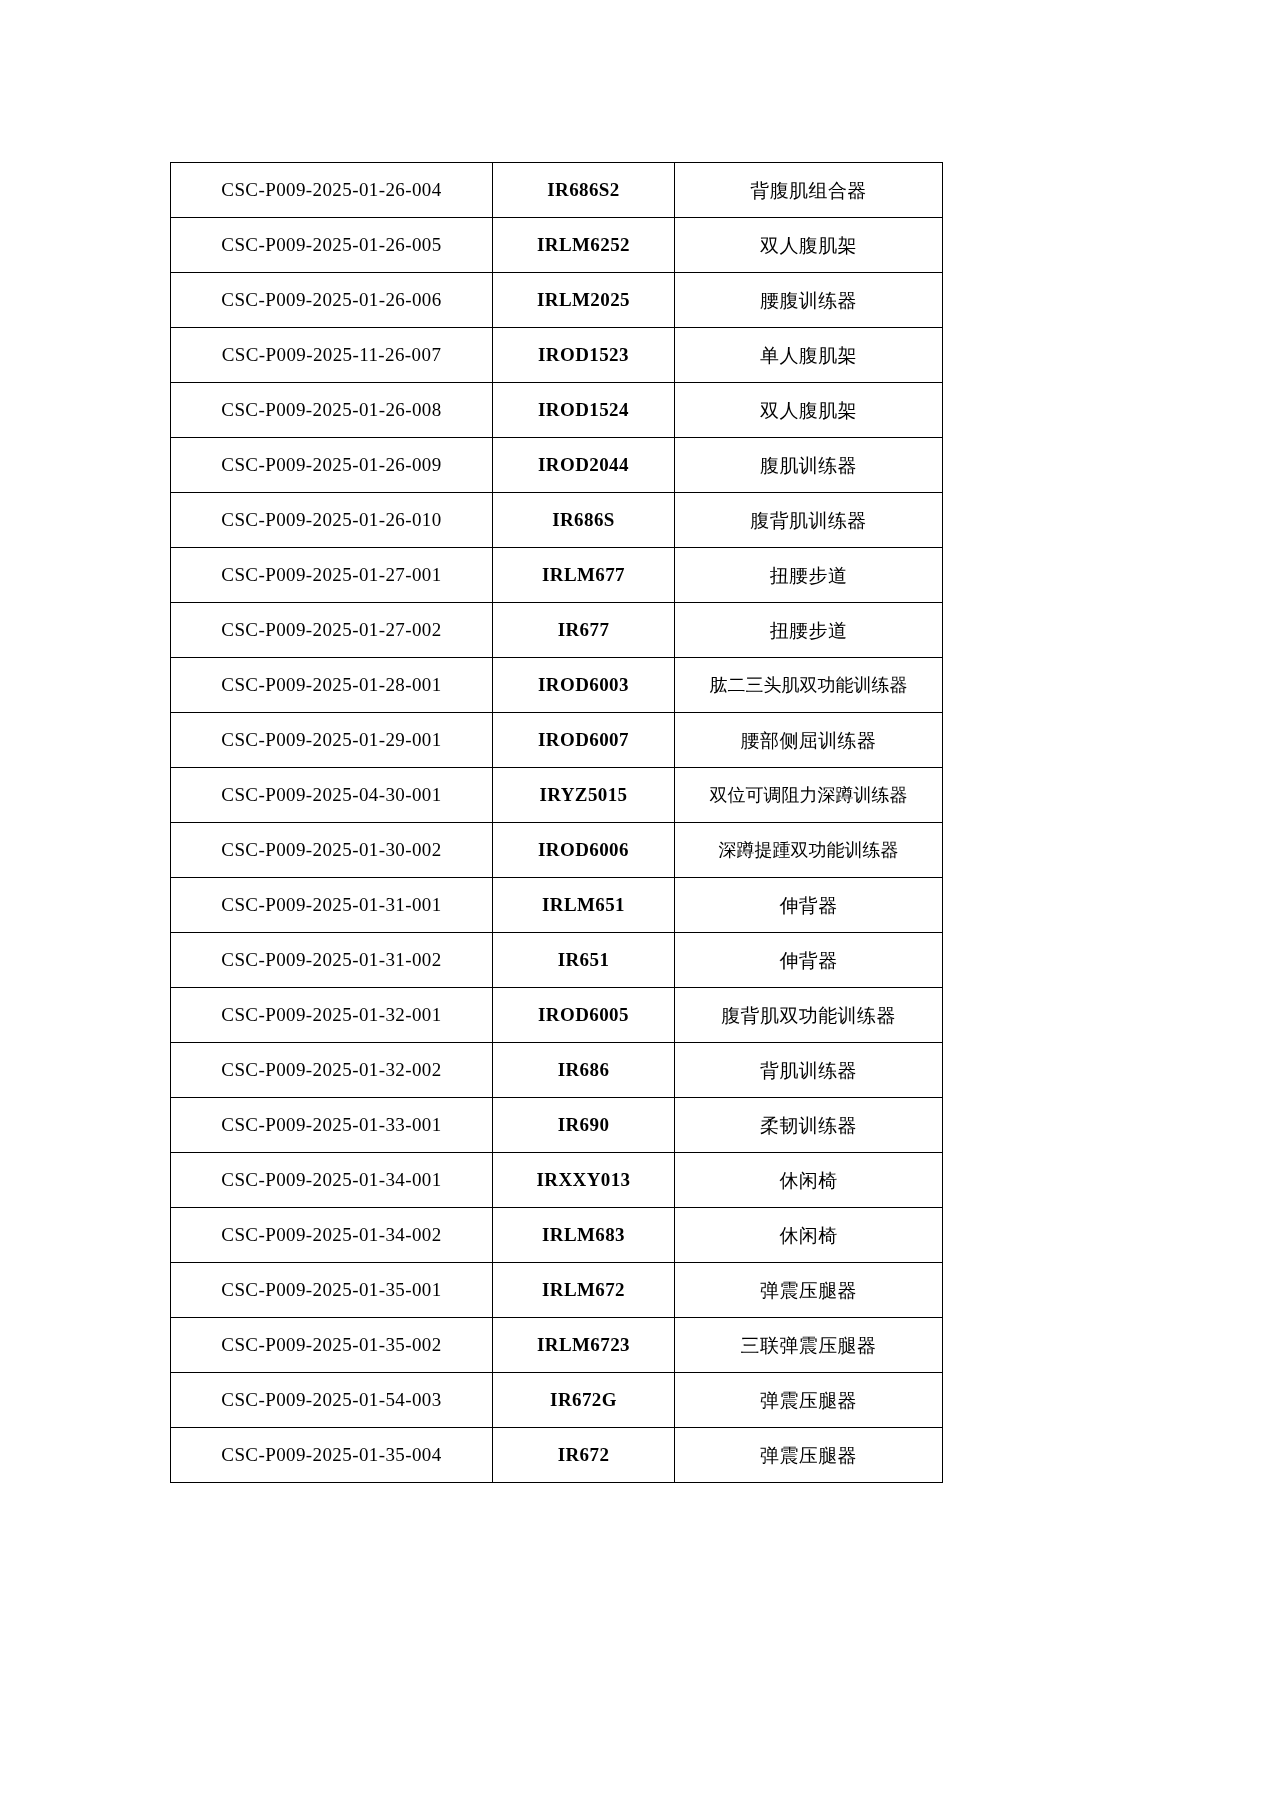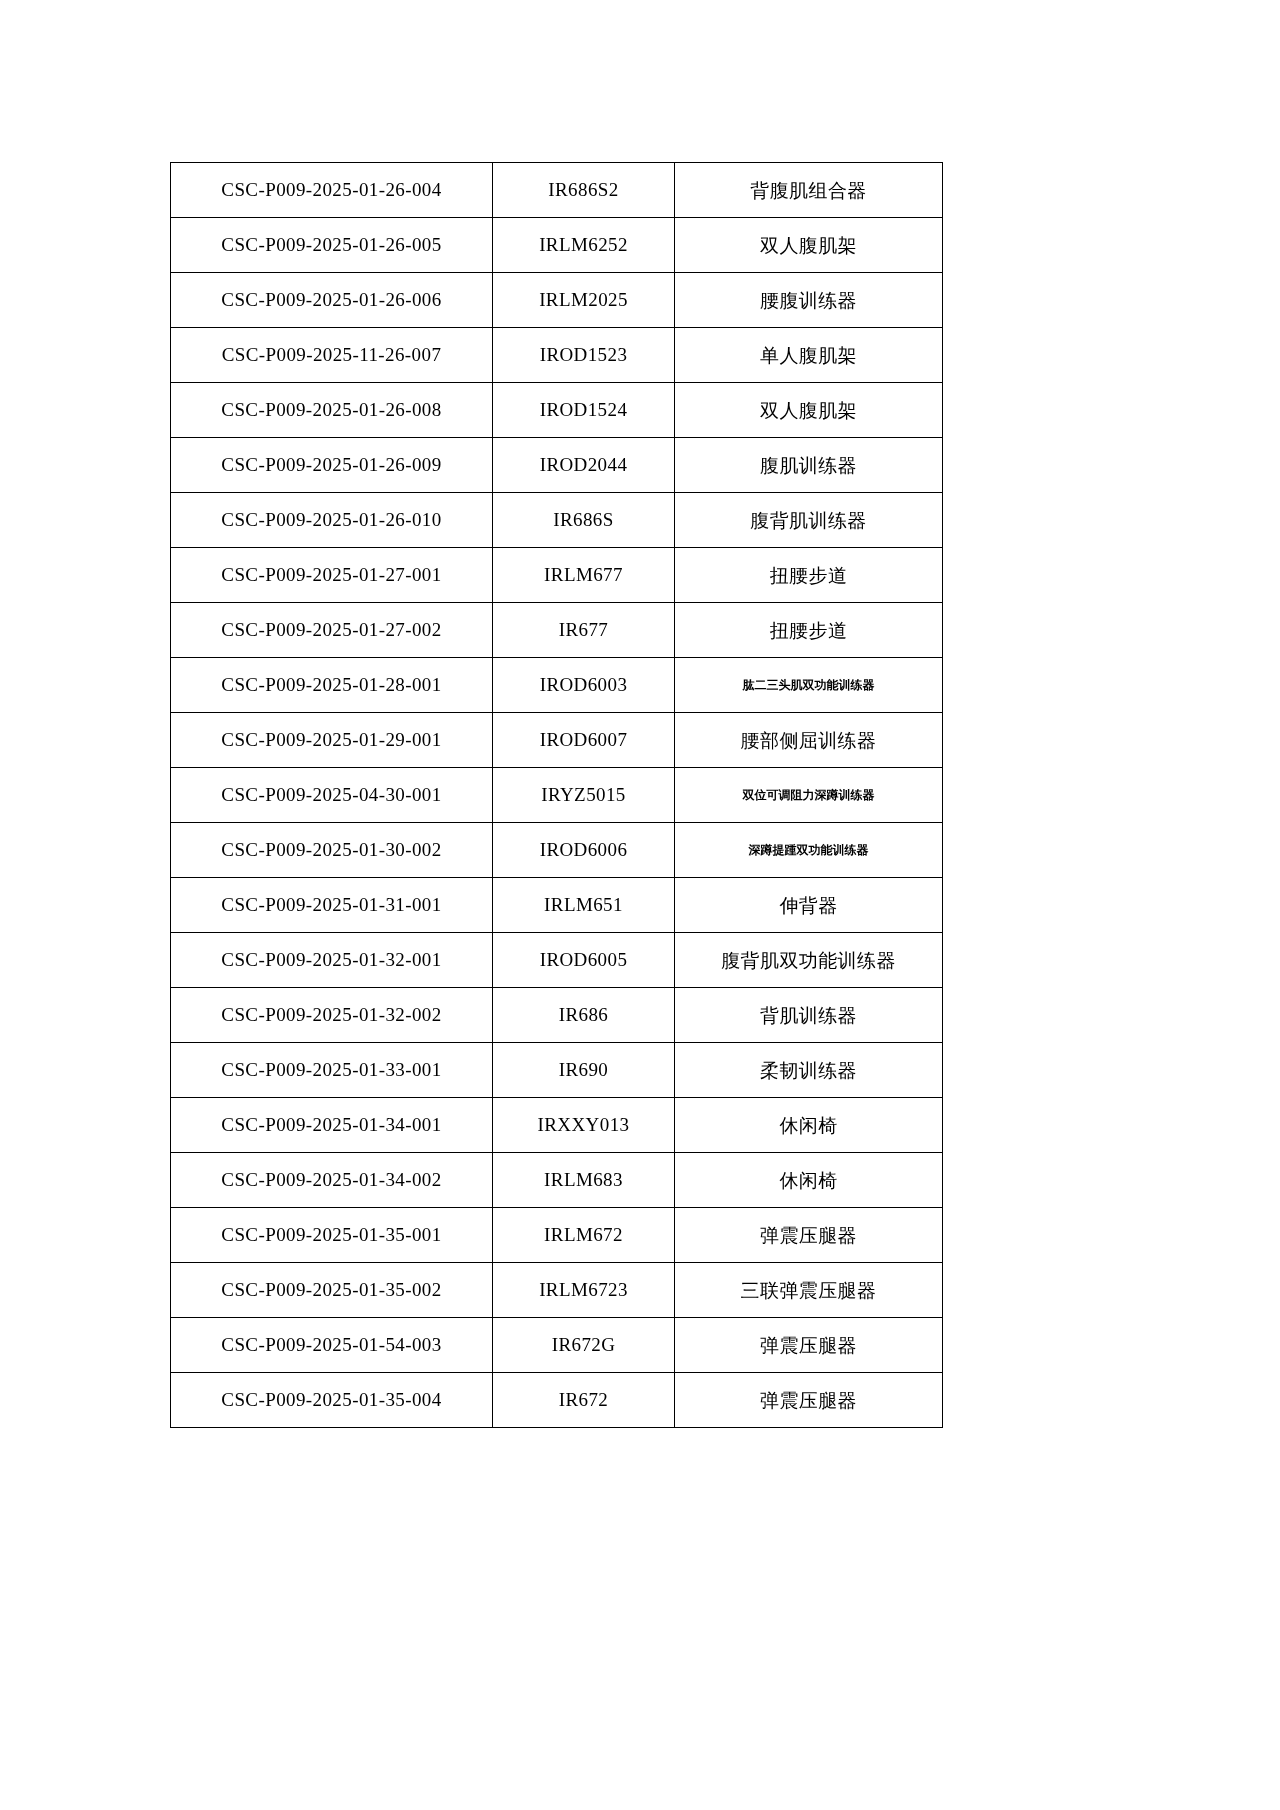--- a/index.html
+++ b/index.html
@@ -49,30 +49,30 @@
 
   td.code {
     font-family: "Liberation Serif", serif;
     letter-spacing: 1.2px;
     font-size: 19px;
   }
   td.model {
     font-family: "Liberation Serif", serif;
     letter-spacing: 0.8px;
     font-size: 19px;
+    font-weight: bold;
   }
   td.name {
     font-family: "DejaVu Sans", sans-serif;
     font-size: 19px;
     letter-spacing: 0.5px;
   }
   td.name.long {
-    font-size: 12px;
+    font-size: 18px;
     letter-spacing: 0;
-    font-weight: bold;
   }
 </style>
 </head>
 <body>
 
 <div class="page">
   <div class="table-wrap">
     <table class="spec-table">
       <colgroup>
         <col class="c-code">
@@ -144,20 +144,25 @@
             <td class="code">CSC-P009-2025-01-30-002</td>
             <td class="model">IROD6006</td>
             <td class="name long">深蹲提踵双功能训练器</td>
           </tr>
           <tr>
             <td class="code">CSC-P009-2025-01-31-001</td>
             <td class="model">IRLM651</td>
             <td class="name">伸背器</td>
           </tr>
           <tr>
+            <td class="code">CSC-P009-2025-01-31-002</td>
+            <td class="model">IR651</td>
+            <td class="name">伸背器</td>
+          </tr>
+          <tr>
             <td class="code">CSC-P009-2025-01-32-001</td>
             <td class="model">IROD6005</td>
             <td class="name">腹背肌双功能训练器</td>
           </tr>
           <tr>
             <td class="code">CSC-P009-2025-01-32-002</td>
             <td class="model">IR686</td>
             <td class="name">背肌训练器</td>
           </tr>
           <tr>

